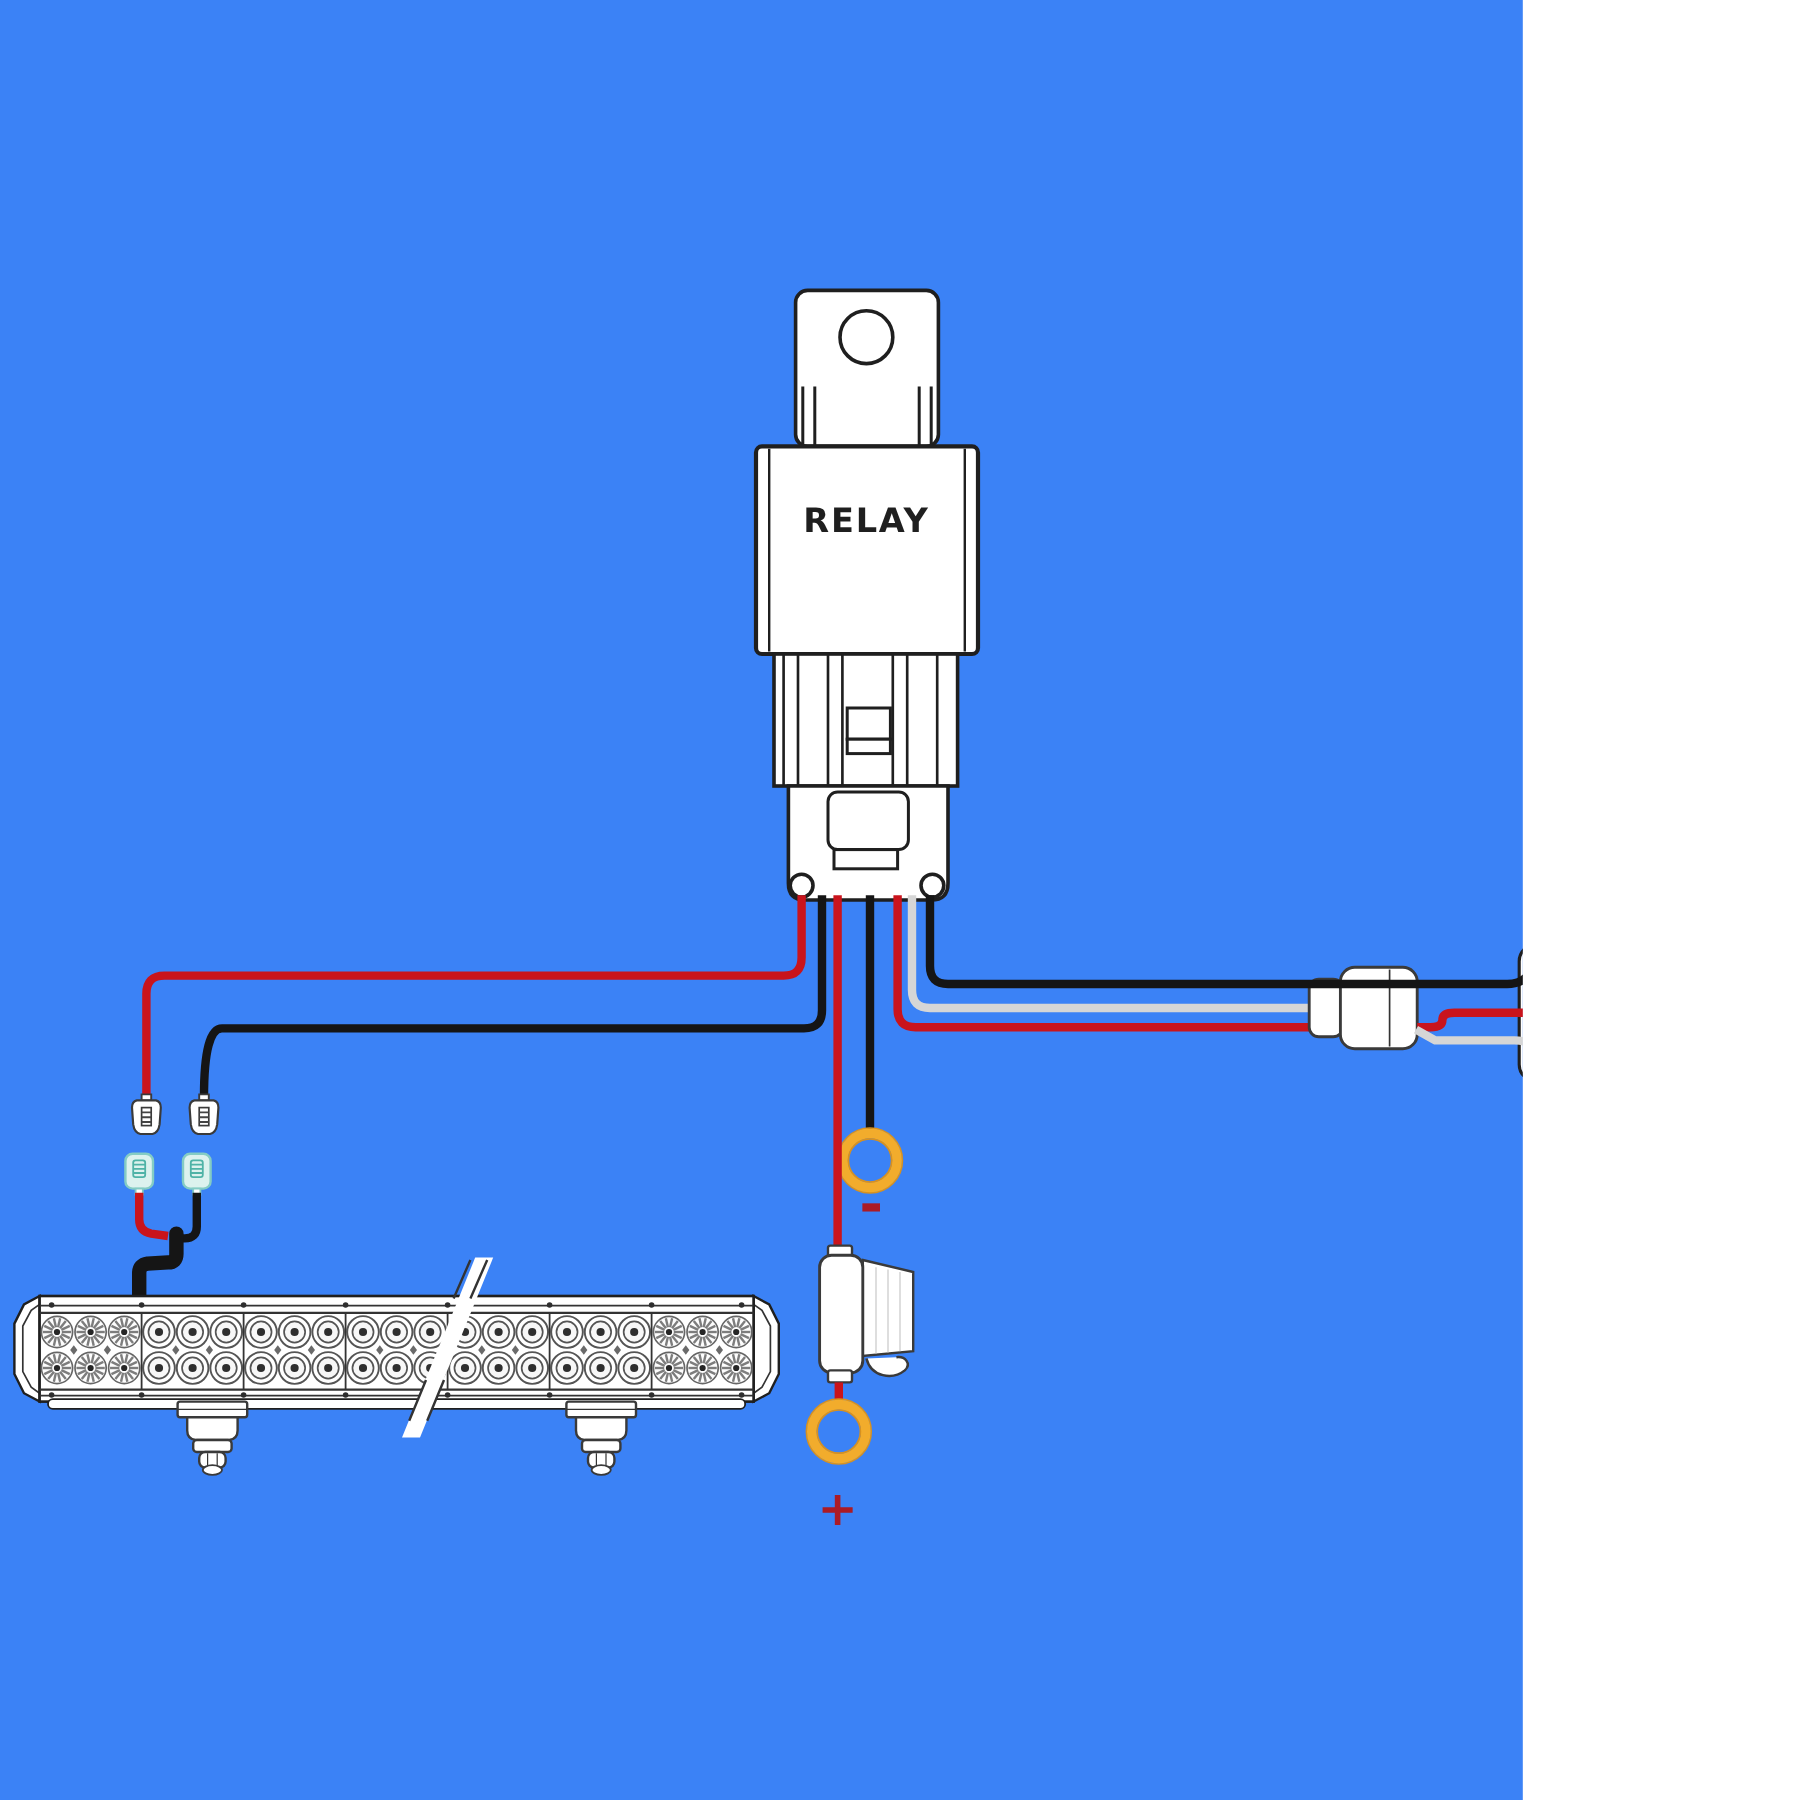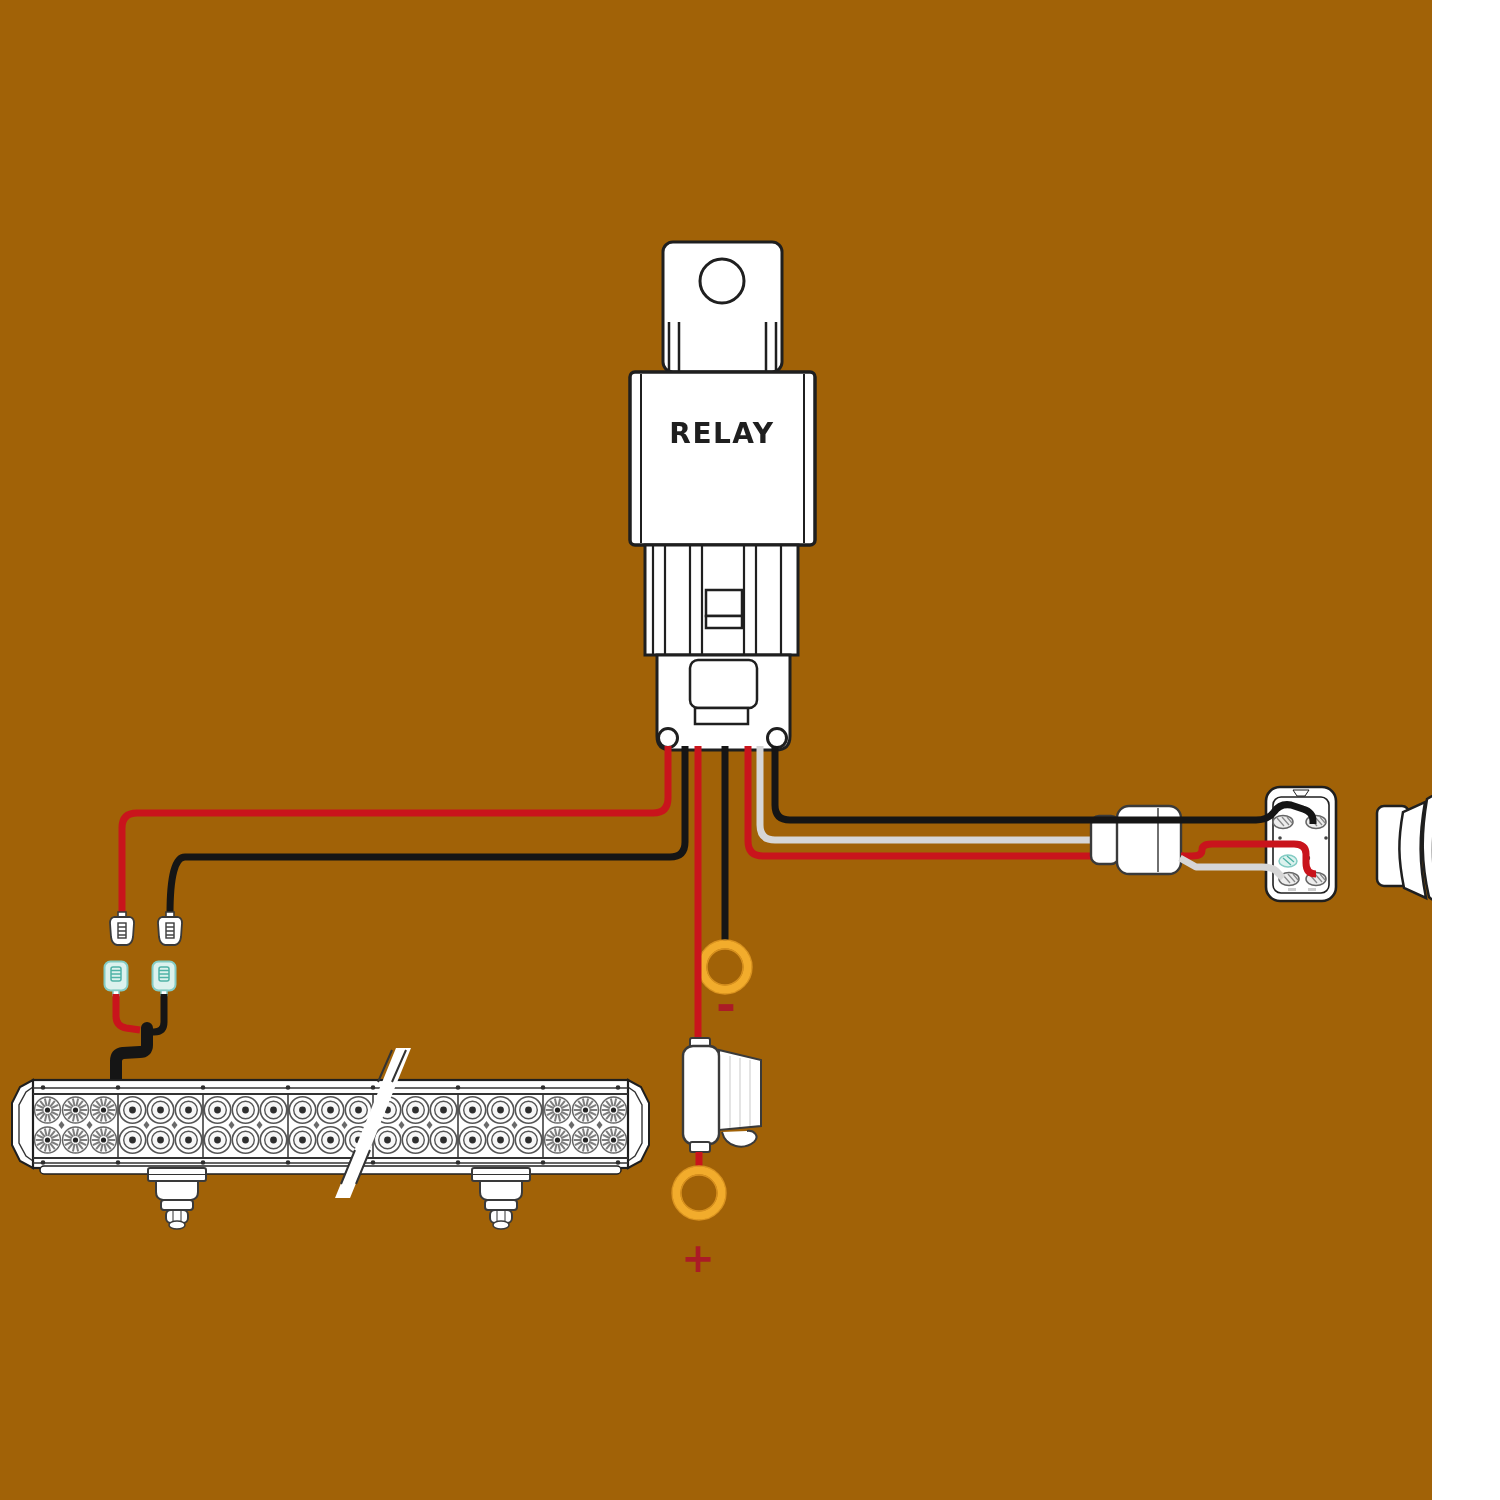--- a/index.html
+++ b/index.html
@@ -1,16 +1,16 @@
 <!DOCTYPE html>
 <html style="--line: #1f1f1f; --wire-red: #c9141c; --wire-black: #151515; --wire-white: #d6d6d6; --ring-gold: #f2ac2c; --ring-gold-dark: #d8911f; --polarity: #ab1b26; --teal-fill: #dcf2ee; --teal-stroke: #84ccc4; --teal-marks: #4fb3a7; --terminal-fill: #ededed;"><head>
 <meta charset="utf-8">
 <style>
   html,body{margin:0;padding:0;background:#ffffff;}
-  .stage{position:relative;width:1432px;height:1500px;background:#a16207;overflow:hidden;}
+  .stage{position:relative;width:1269px;height:1500px;background:#3b82f6;overflow:hidden;}
   svg{display:block;}
   .ln{fill:none;stroke:var(--line,#1f1f1f);}
   .fw{fill:#ffffff;stroke:var(--line,#1f1f1f);}
   .fwl{fill:#ffffff;stroke:#3a3a3a;}
   .wire{fill:none;stroke-linejoin:round;stroke-linecap:butt;}
   .w-red{stroke:var(--wire-red,#c9141c);stroke-width:7;}
   .w-black{stroke:var(--wire-black,#151515);stroke-width:7;}
   .w-white{stroke:var(--wire-white,#d6d6d6);stroke-width:7;}
   .w-cable{stroke:var(--wire-black,#151515);stroke-width:12;stroke-linecap:round;}
   .ring-main{fill:none;stroke:var(--ring-gold,#f2ac2c);stroke-width:8;}

